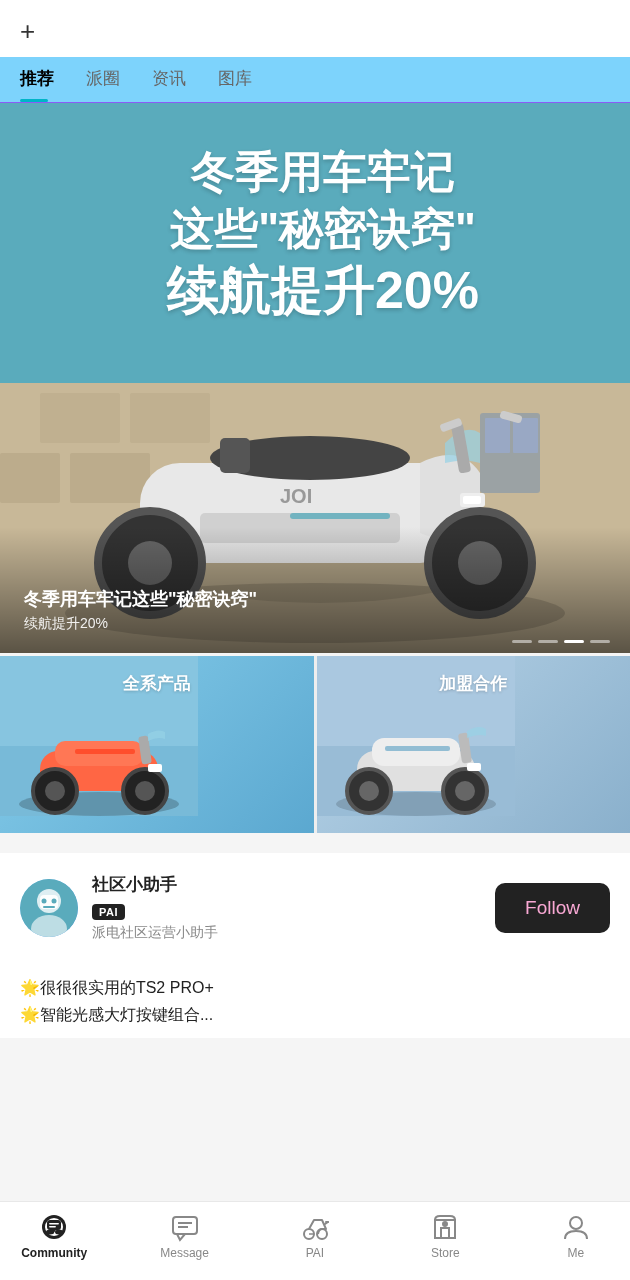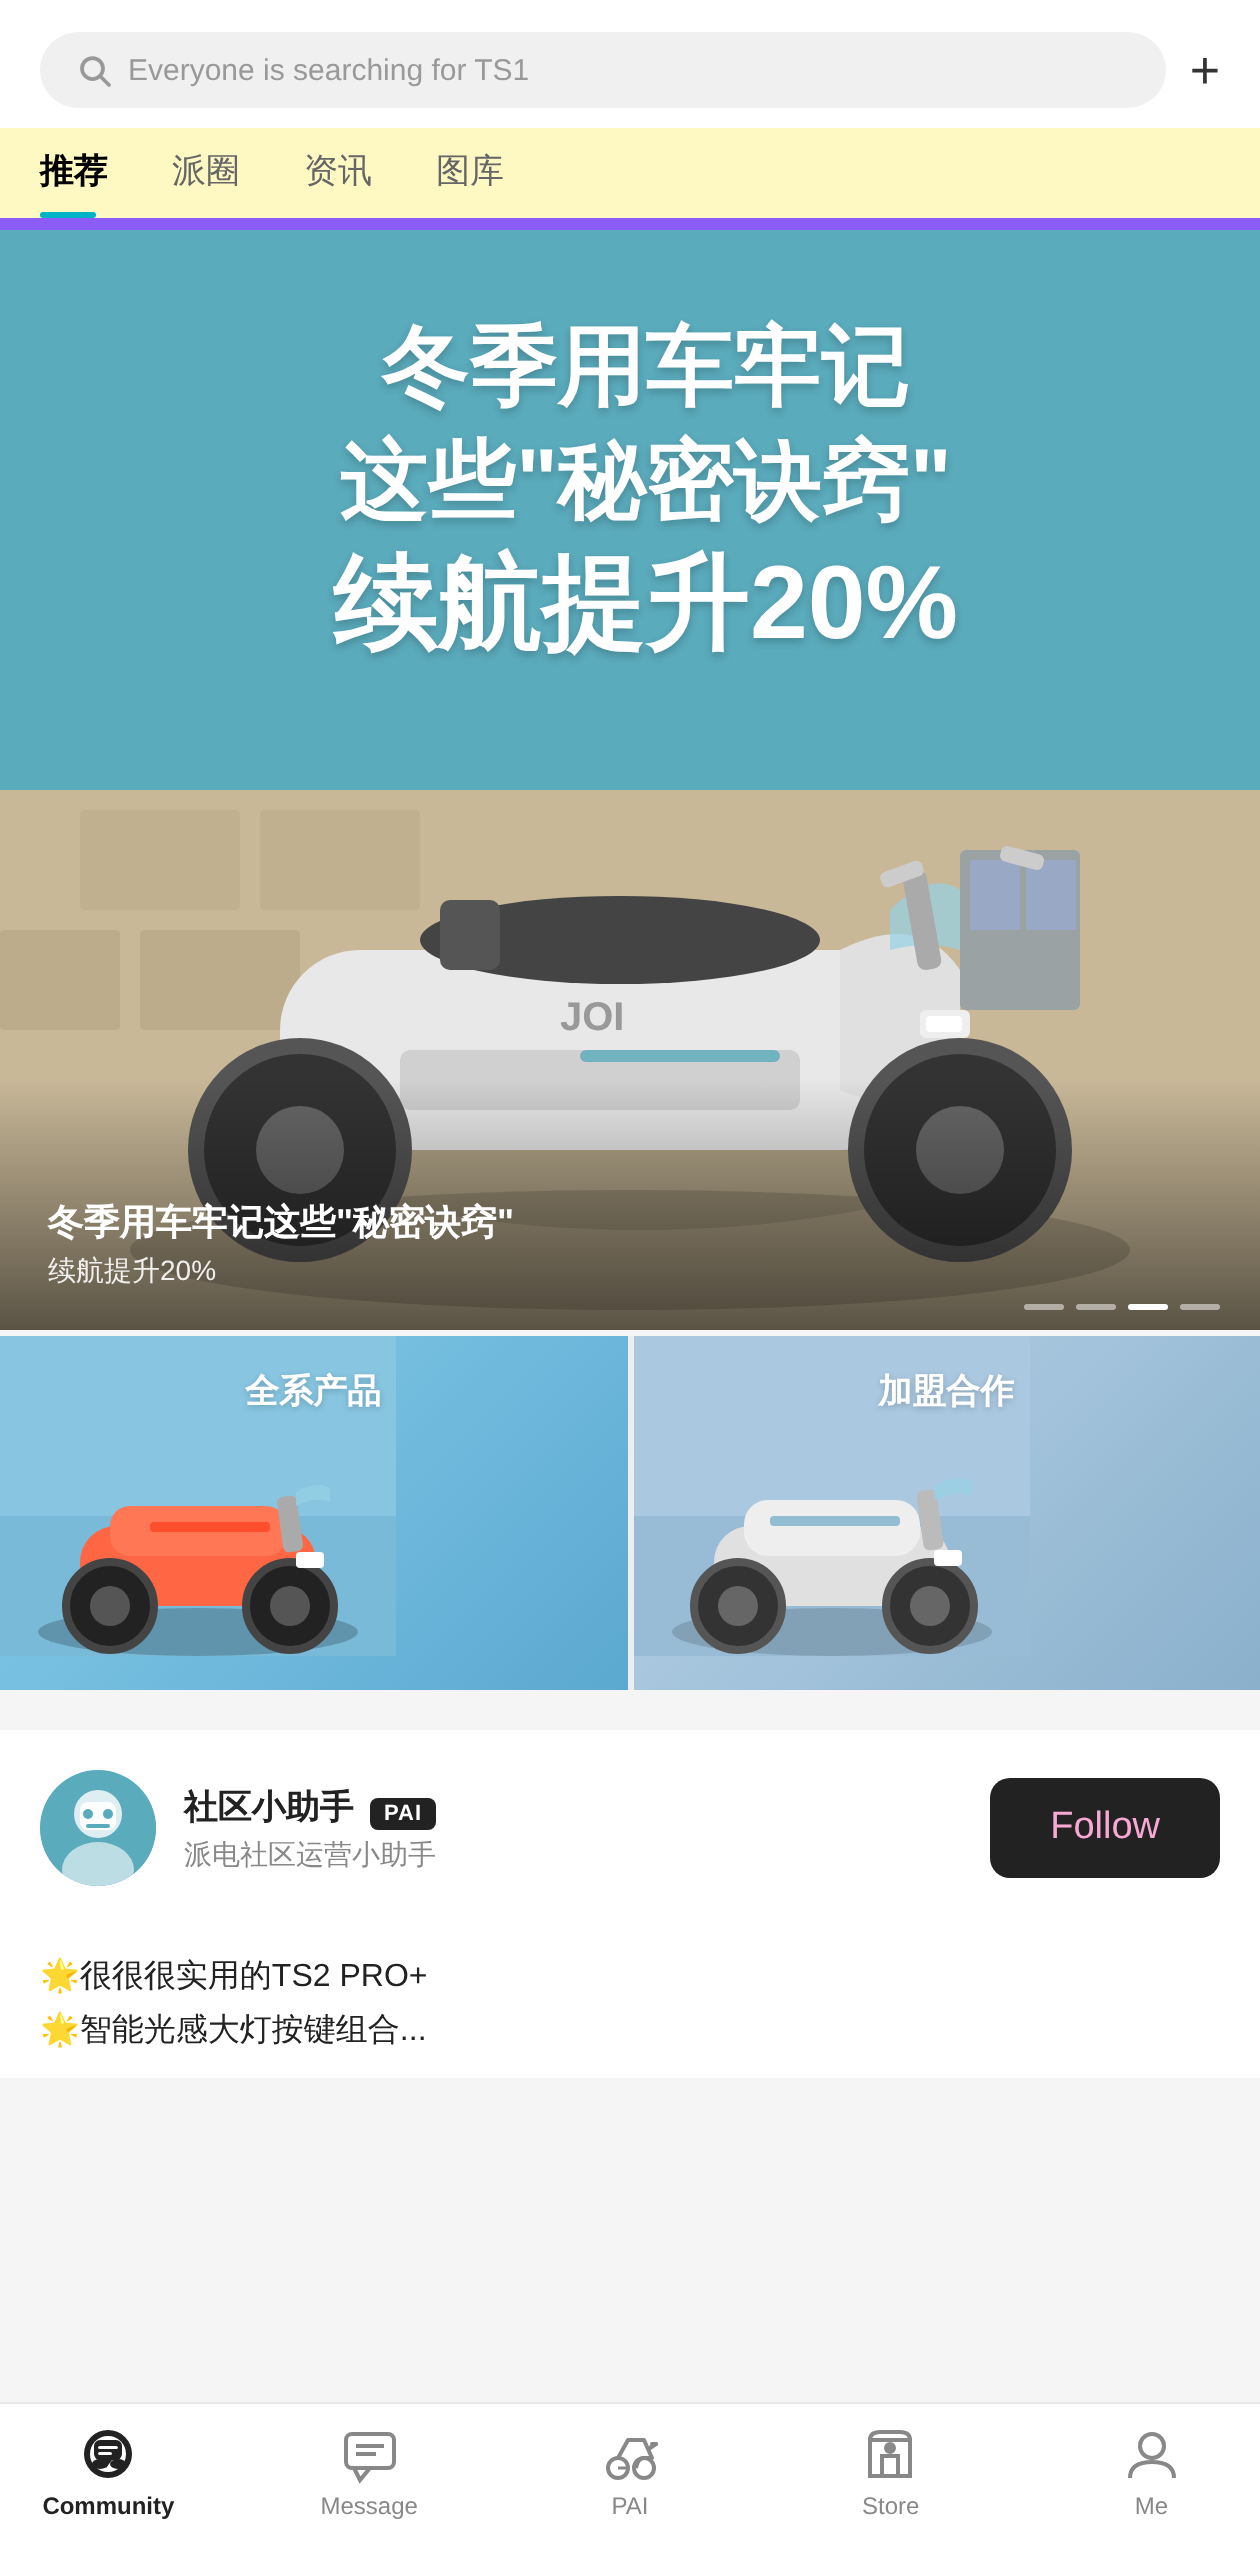--- a/index.html
+++ b/index.html
@@ -41,25 +41,25 @@
       font-size: 26px;
       color: #333;
       cursor: pointer;
       font-weight: 300;
       background: none;
       border: none;
     }
 
     
     .tabs {
-      background: #fef9c3;
+      background: #7dd3fc;
       display: flex;
       padding: 0 20px;
       gap: 32px;
-      border-bottom: 6px solid #8b5cf6;
+      border-bottom: 1px solid #8b5cf6;
     }
     .tab {
       font-size: 17px;
       color: #666;
       padding: 10px 0 12px;
       cursor: pointer;
       position: relative;
     }
     .tab.active {
       color: #000;
@@ -208,23 +208,24 @@
       display: flex;
       align-items: center;
       justify-content: center;
       font-size: 22px;
     }
     .user-info {
       flex: 1;
     }
     .user-name-row {
       display: flex;
-      align-items: flex-end;
+      align-items: flex-start;
       gap: 8px;
       margin-bottom: 4px;
+      flex-direction: column;
     }
     .user-name {
       font-size: 17px;
       font-weight: bold;
       color: #222;
     }
     .pai-badge {
       background: #222;
       color: #fff;
       font-size: 11px;
@@ -306,29 +307,20 @@
     }
 
     svg { display: block; }
   </style>
 </head>
 <body>
 
 <div class="main-content">
 
   <div class="header">
-    <div class="search-bar">
-      <span class="search-icon-svg">
-        <svg width="18" height="18" viewBox="0 0 24 24" fill="none" stroke="#999" stroke-width="2.5" stroke-linecap="round">
-          <circle cx="11" cy="11" r="7"></circle>
-          <line x1="17" y1="17" x2="22" y2="22"></line>
-        </svg>
-      </span>
-      <span class="search-placeholder">Everyone is searching for TS1</span>
-    </div>
     <button class="plus-btn">+</button>
   </div>
 
   <div class="tabs">
     <div class="tab active">推荐</div>
     <div class="tab">派圈</div>
     <div class="tab">资讯</div>
     <div class="tab">图库</div>
   </div>
 

